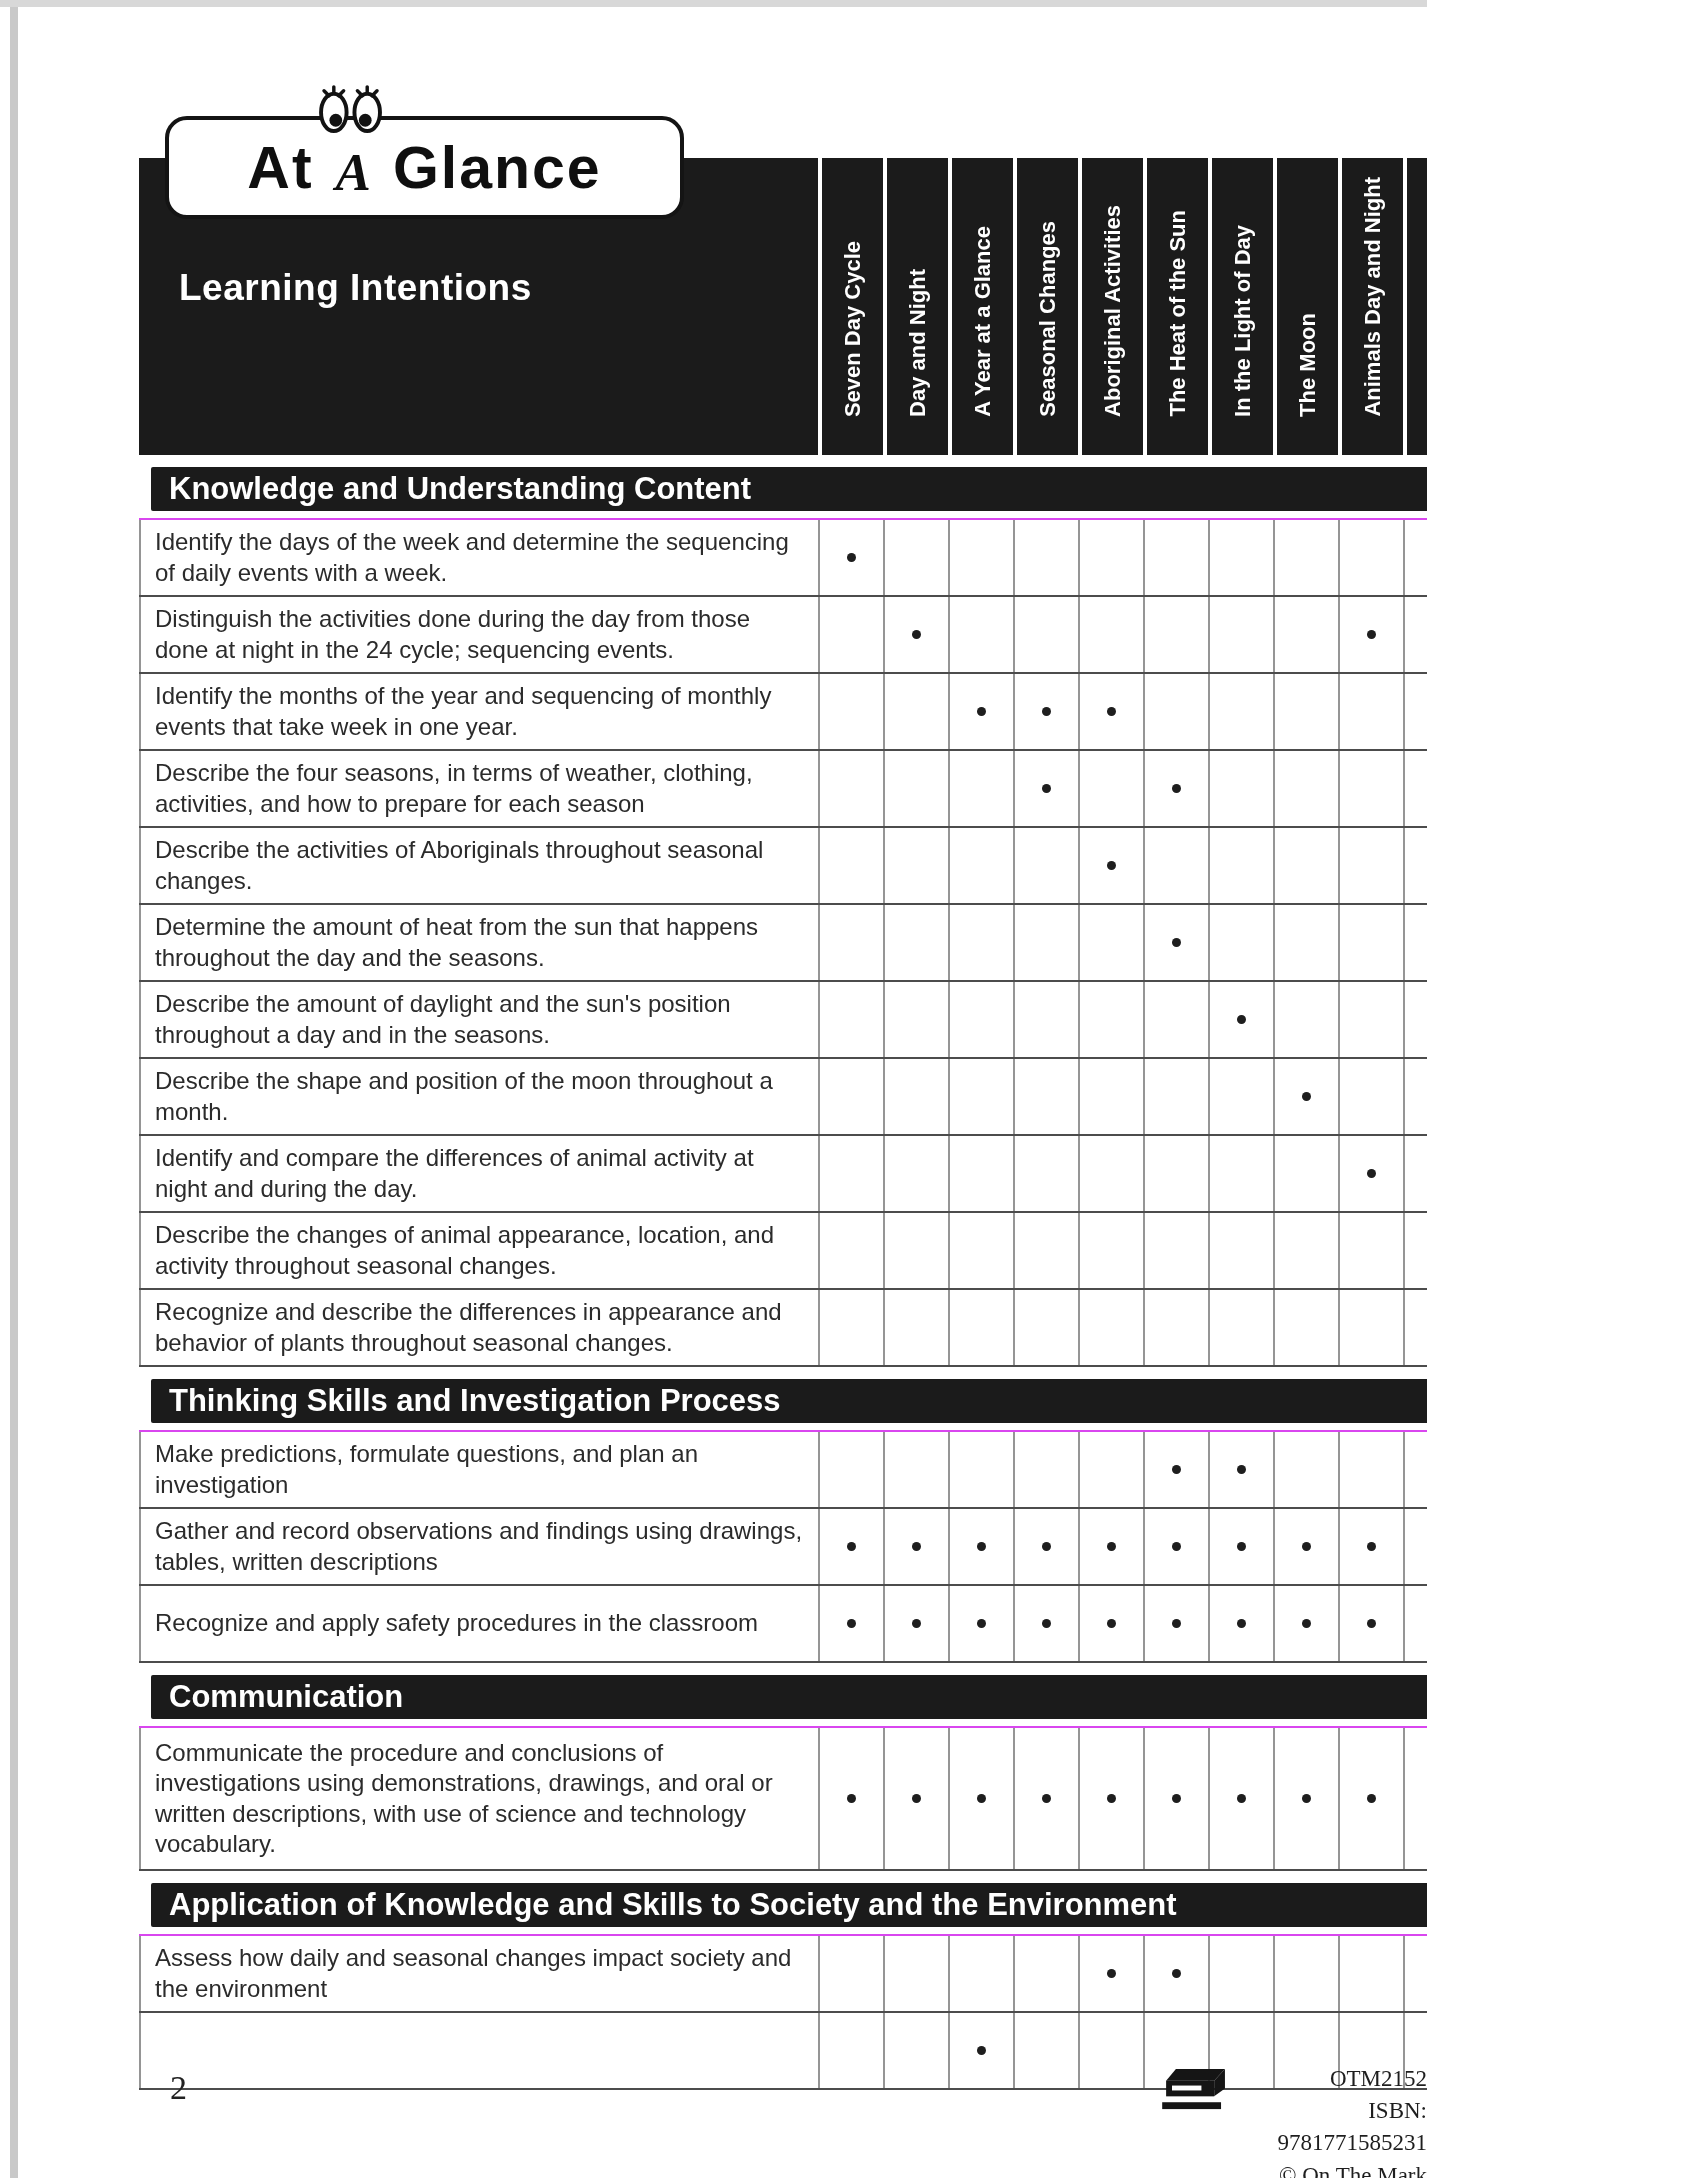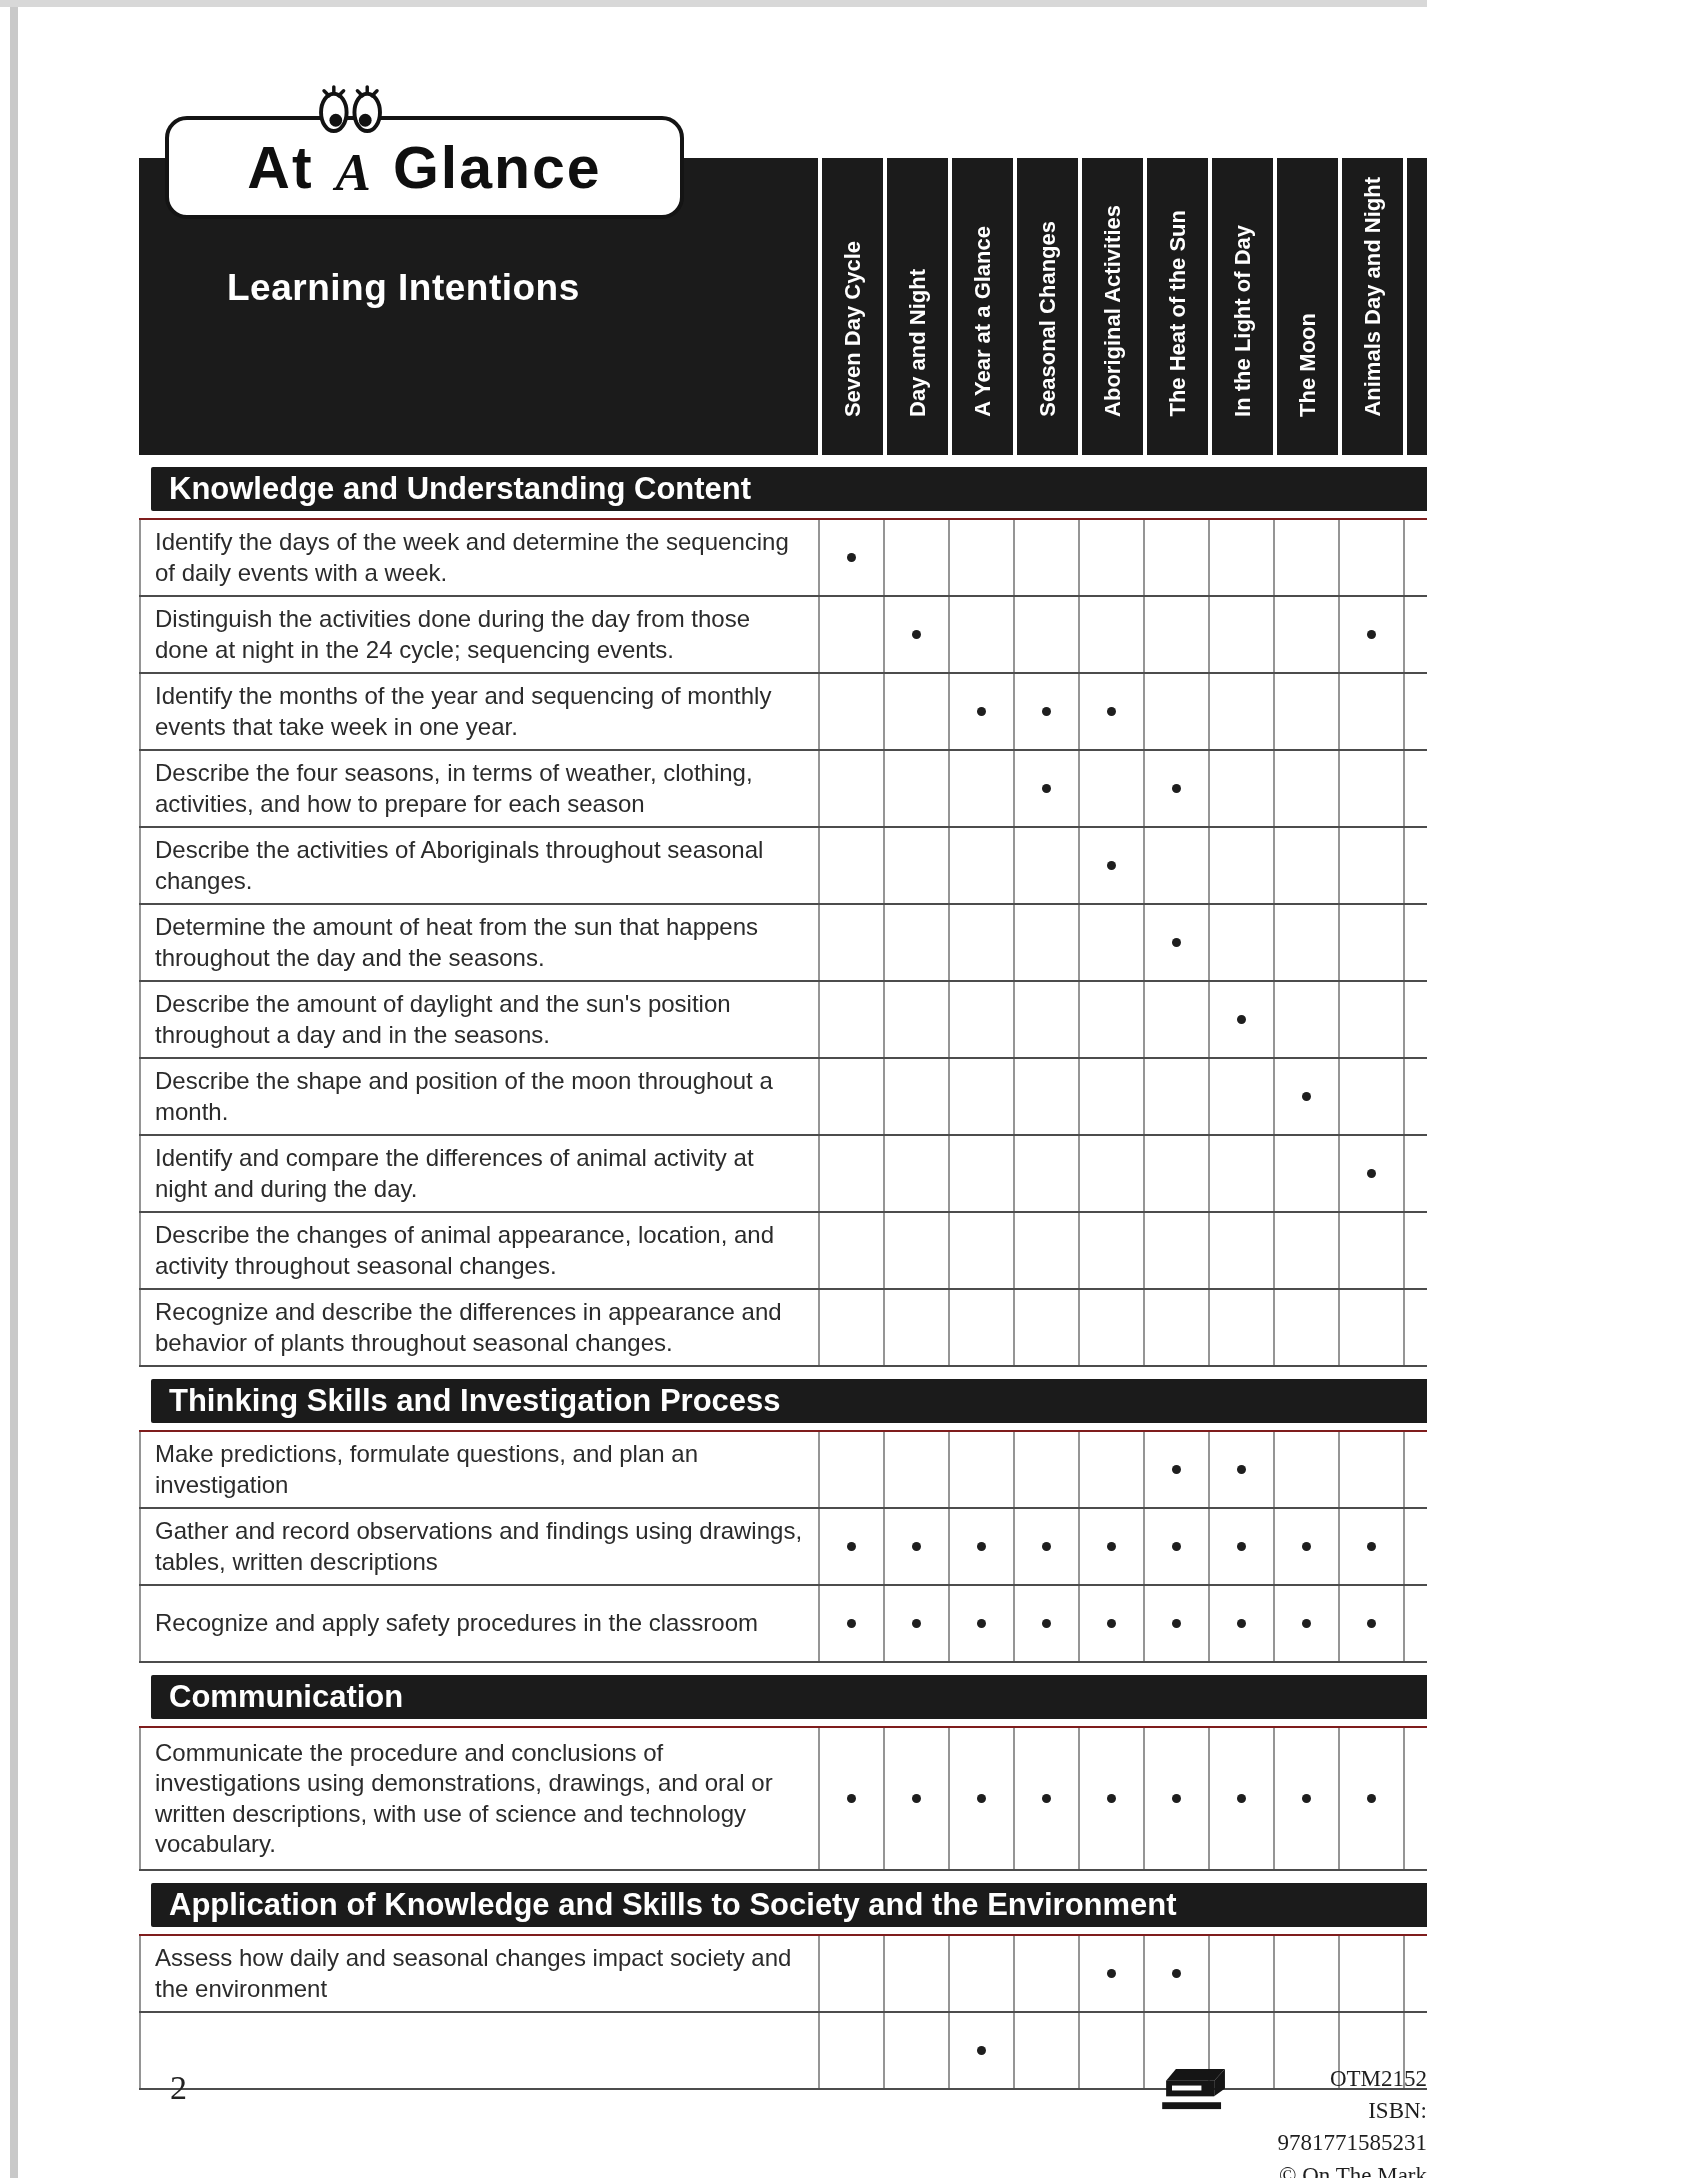--- a/index.html
+++ b/index.html
@@ -74,21 +74,20 @@
     position: absolute;
     left: -28px; top: -59px;
   }
   .page-title {
     position: absolute;
     left: 40px; top: 109px;
     color: #ffffff;
     font-size: 37px;
     font-weight: 700;
     letter-spacing: 0.5px;
-    margin-left: 48px;
   }
   .col-strips {
     display: flex;
     flex: 1;
   }
   .strip {
     width: 65px;
     flex: none;
     background: #1b1b1b;
     border-left: 4px solid #ffffff;
@@ -112,21 +111,21 @@
     height: 44px;
     background: #1b1b1b;
     color: #ffffff;
     font-size: 31px;
     font-weight: 700;
     display: flex;
     align-items: center;
     padding-left: 18px;
     border-radius: 2px;
   }
-  .rows { border-top: 2px solid #7f1d1d; }
+  .rows { border-top: 2px solid #d946ef; }
   .row {
     display: grid;
     grid-template-columns: 679px repeat(11, 65px);
     border-bottom: 2px solid #4c4c4c;
     min-height: 77px;
   }
   .row.tall { min-height: 143px; }
   .row-text {
     border-left: 2px solid #959595;
     padding: 7px 10px 7px 14px;

